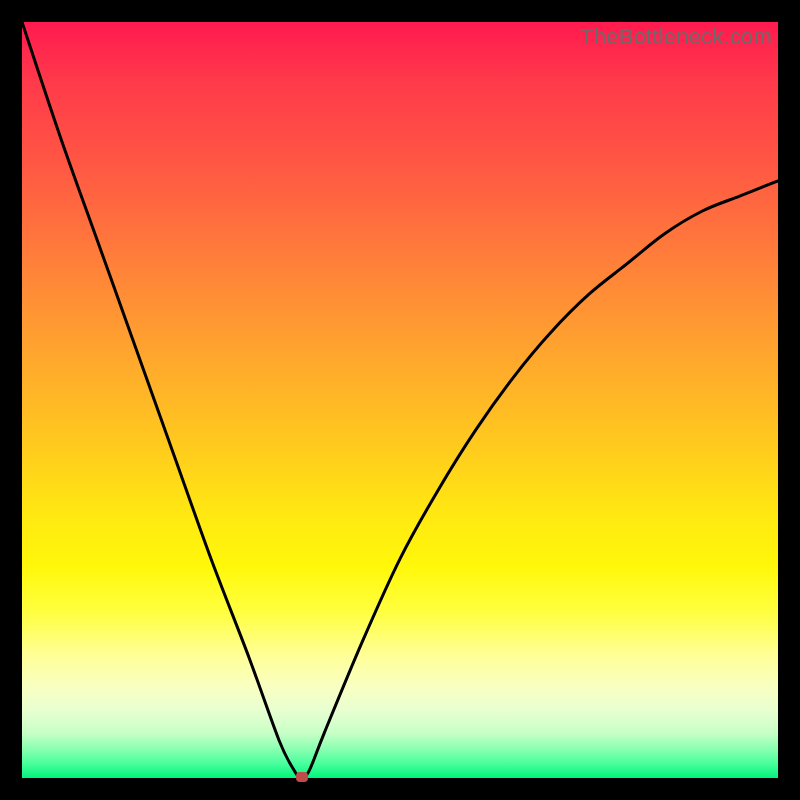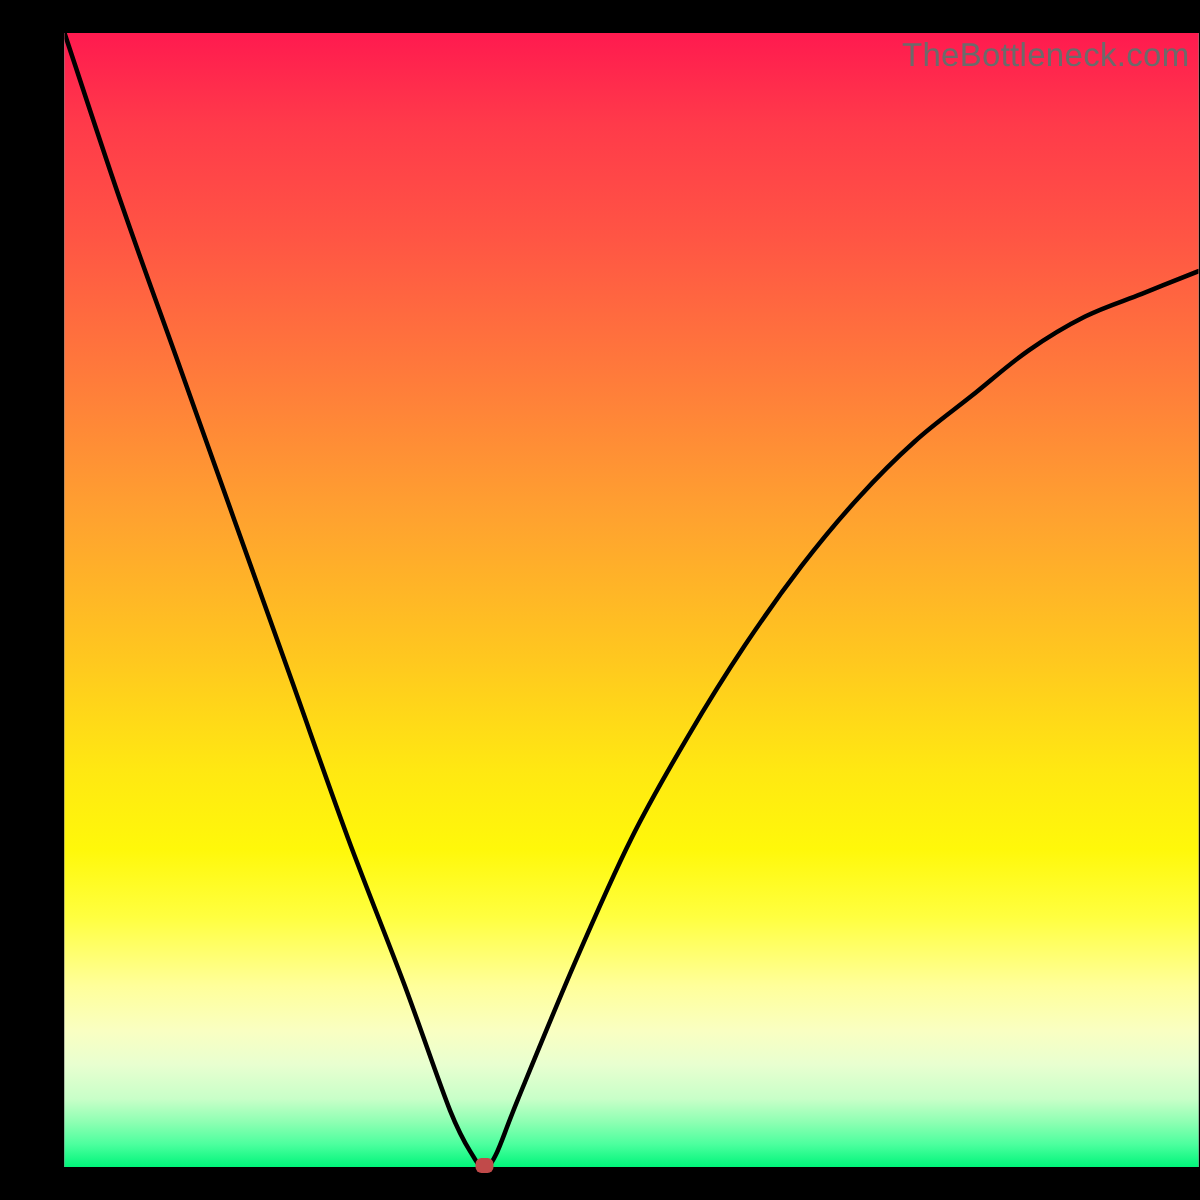--- a/index.html
+++ b/index.html
@@ -11,21 +11,20 @@
     overflow: hidden;
     font-family: Arial, Helvetica, sans-serif;
   }
   .frame {
     position: absolute;
     left: 22px;
     top: 22px;
     width: 756px;
     height: 756px;
     background: #fff;
-    margin-left: 21px;
   }
   .gradient {
     position: absolute;
     left: 0;
     top: 0;
     width: 100%;
     height: 100%;
     background: linear-gradient(
       to bottom,
       #ff1a4f 0%,

